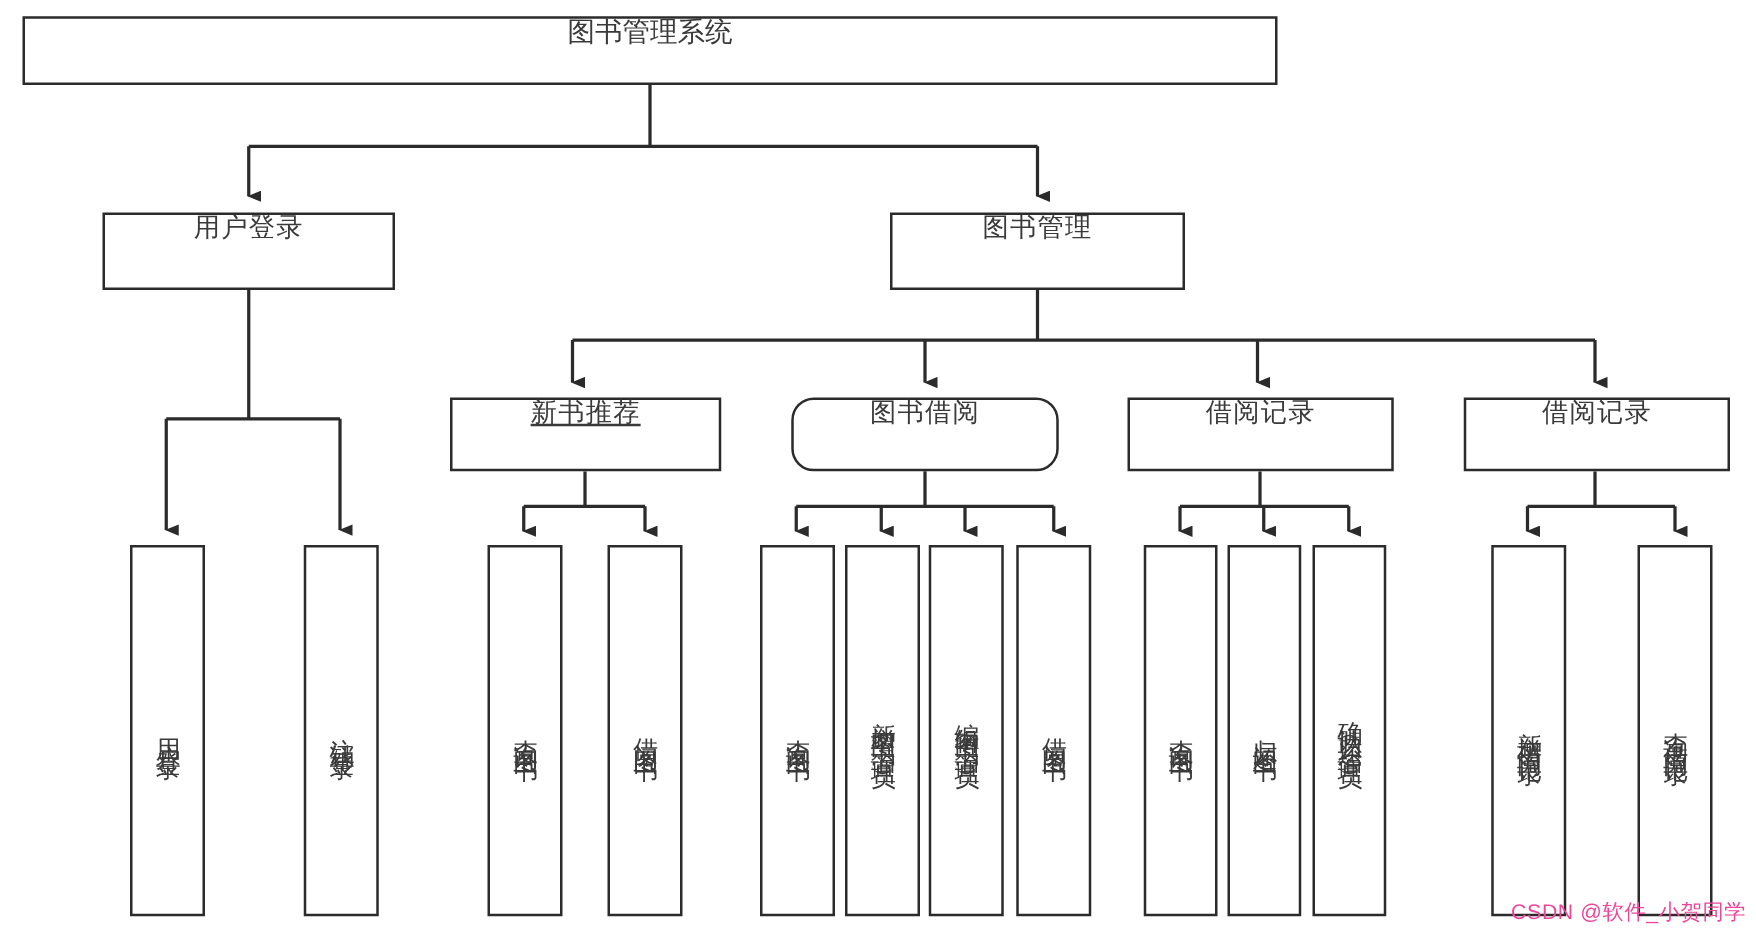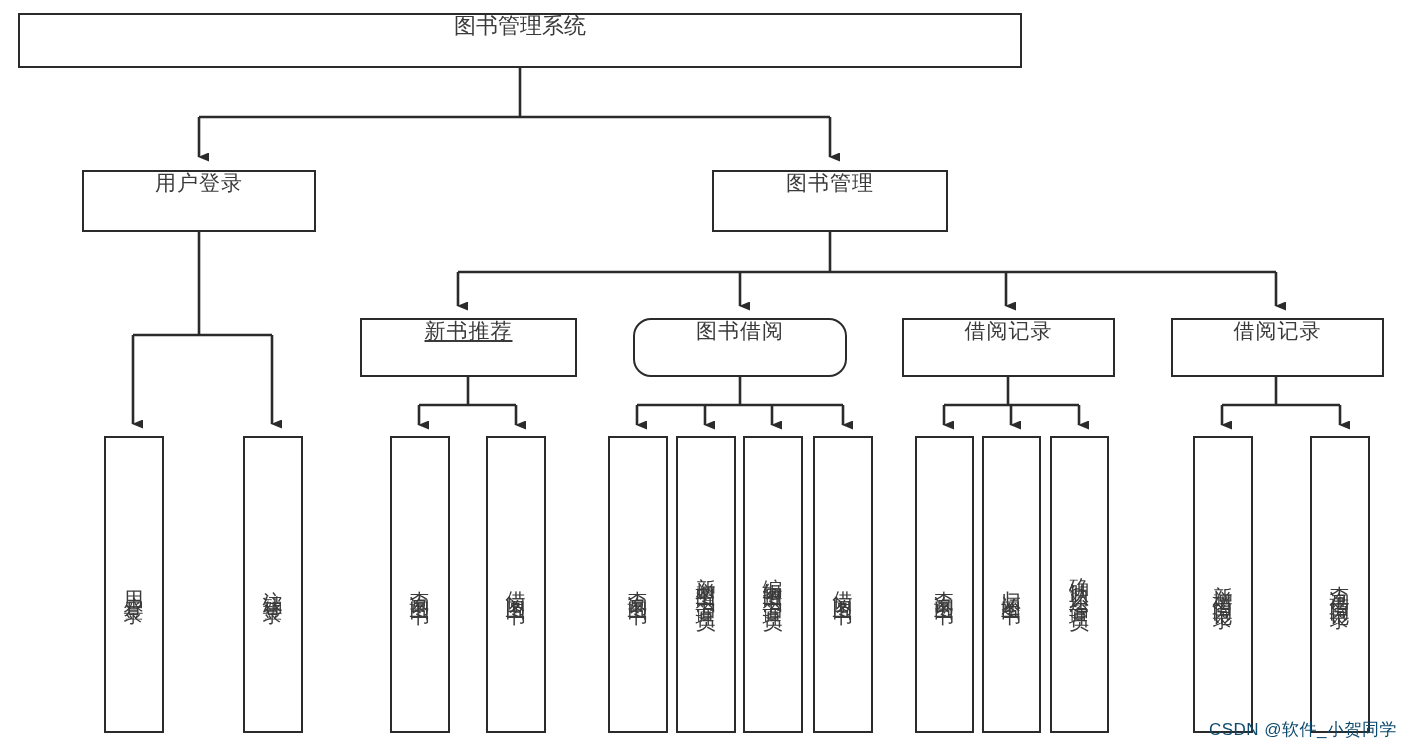--- a/index.html
+++ b/index.html
@@ -53,21 +53,21 @@
     text-orientation: upright;
     letter-spacing: 5px;
     line-height: 1;
     display: block;
   }
   .watermark {
     position: absolute;
     right: 8px;
     bottom: 6px;
     font-size: 17px;
-    color: #0c4a6e;
+    color: #ec4899;
     white-space: nowrap;
     letter-spacing: 0.5px;
   }
 </style>
 </head>
 <body>
 
 <div id="canvas">
 
   <svg class="edges" viewBox="0 0 1405 747">

